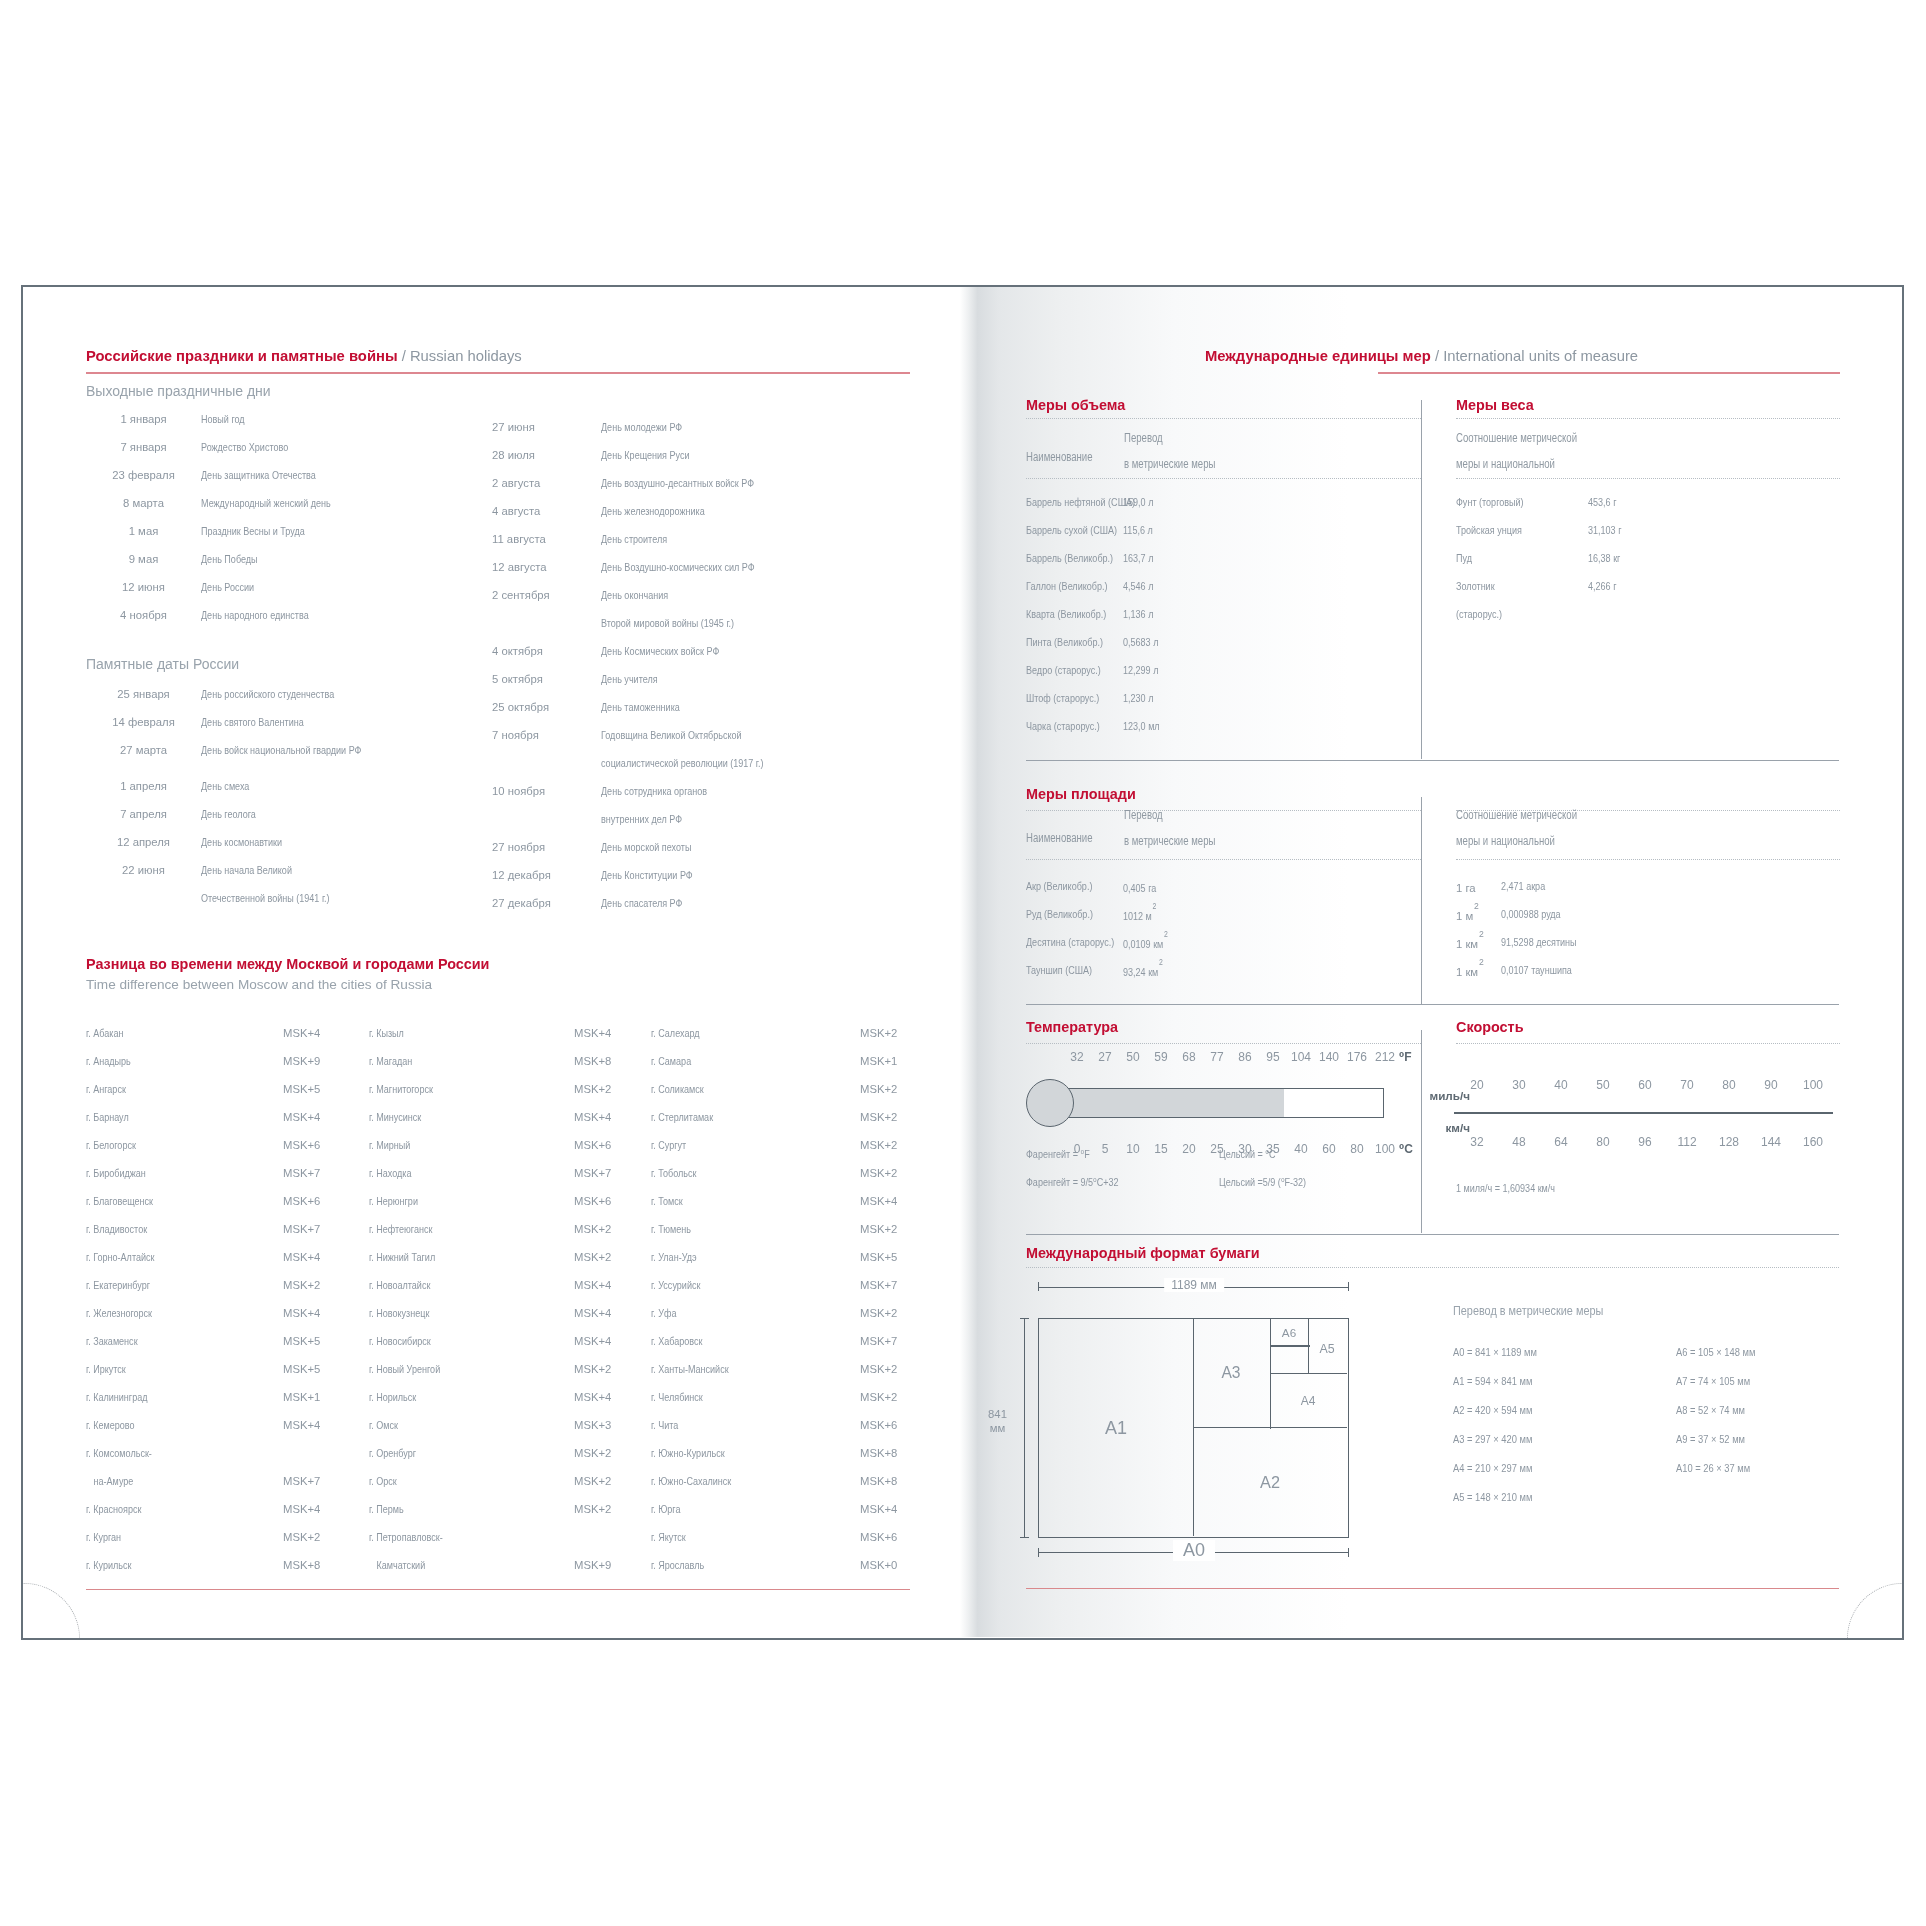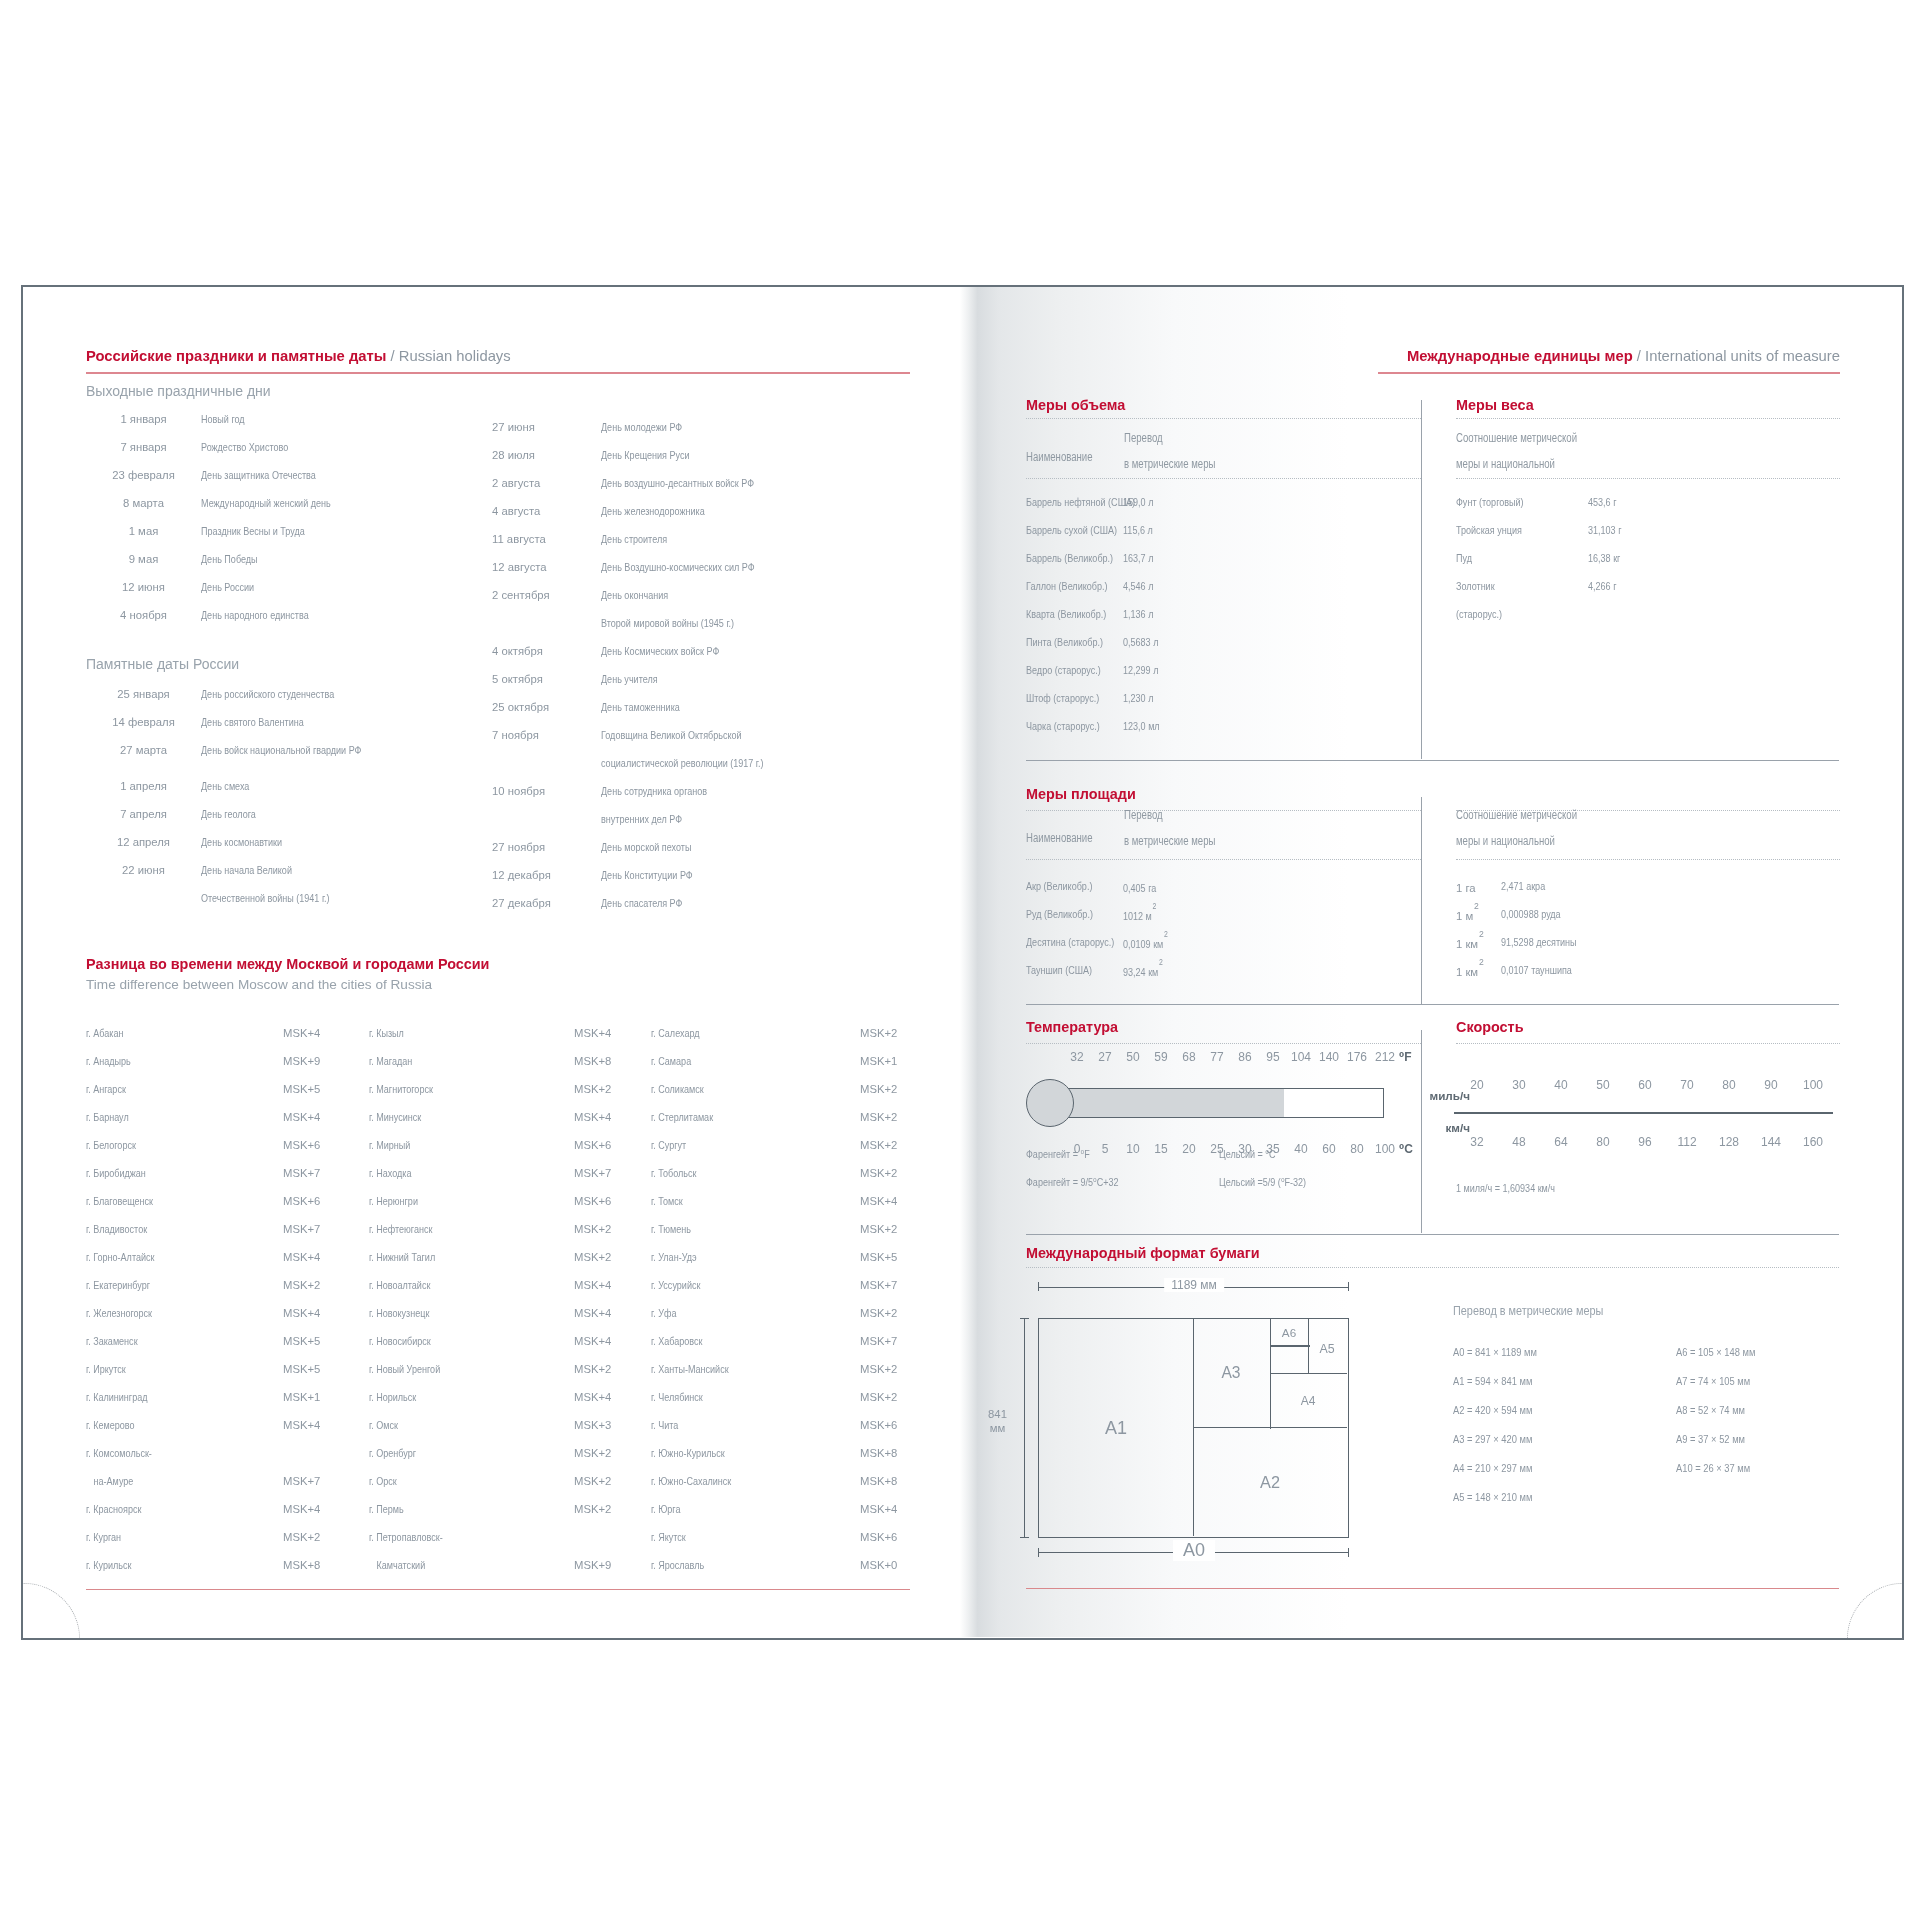--- a/index.html
+++ b/index.html
@@ -46,21 +46,21 @@
 
 <div class="abs" style="left:960px;top:287px;width:389px;height:1350px;
             background:linear-gradient(90deg,#ffffff 0%,#eff1f2 2%,#d8dcdf 4.5%,#e4e7e9 10%,#edeff0 25%,#f8f9fa 55%,#ffffff 100%);"></div>
 
 <div class="abs" style="left:21.4px;top:285px;width:1883px;height:1355px;border:2.3px solid #66717a;box-sizing:border-box;overflow:hidden;">
   <div class="corner" style="left:-54px;top:1296px;"></div>
   <div class="corner" style="left:1824px;top:1296px;"></div>
 </div>
 
 <div class="abs page-title" style="left:86px;top:348px;">
-  <span class="red">Российские праздники и памятные даты</span><span class="grey"> / Russian holidays</span>
+  <span class="red">Российские праздники и памятные войны</span><span class="grey"> / Russian holidays</span>
 </div>
 <div class="abs redline" style="left:86px;top:372px;width:824px;"></div>
 
 <div class="abs h-grey" style="left:86px;top:383px;">Выходные праздничные дни</div>
 
 <div class="rows" style="left:86px;top:405px;width:406px;">
 
     <div>
       <span class="w295 nowrap">1 января</span>
       <span class="cnd">Новый год</span>
@@ -548,21 +548,21 @@
     </div>
 
     <div>
       <span class="w537"><span class="cnd">г. Ярославль</span></span>
       <span>MSK+0</span>
     </div>
   </div>
 
 <div class="abs footline" style="left:86px;top:1589px;width:824px;"></div>
 
-<div class="abs page-title" style="left:1205px;top:348px;width:635px;text-align:right;">
+<div class="abs page-title" style="left:1205px;top:348px;width:635px;">
   <span class="red">Международные единицы мер</span><span class="grey"> / International units of measure</span>
 </div>
 <div class="abs redline" style="left:1378px;top:372px;width:462px;"></div>
 
 <div class="abs sec-title" style="left:1026px;top:397px;">Меры объема</div>
 <div class="abs dotline" style="left:1026px;top:418px;width:395px;"></div>
 <div class="abs h-small" style="left:1026px;top:450px;"><span class="cnd">Наименование</span></div>
 <div class="abs h-small" style="left:1124px;top:425px;line-height:26px;">
   <span class="cnd">Перевод</span><br>
   <span class="cnd">в метрические меры</span>

